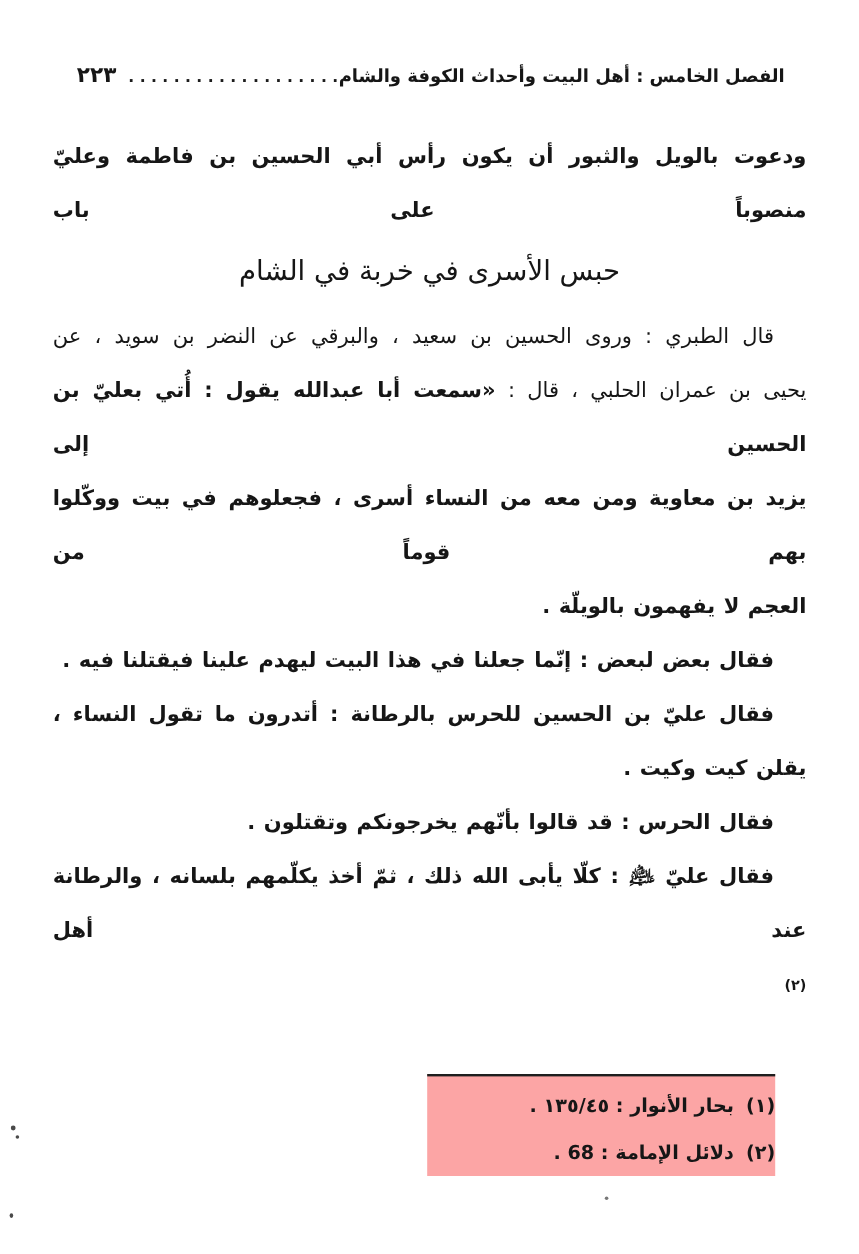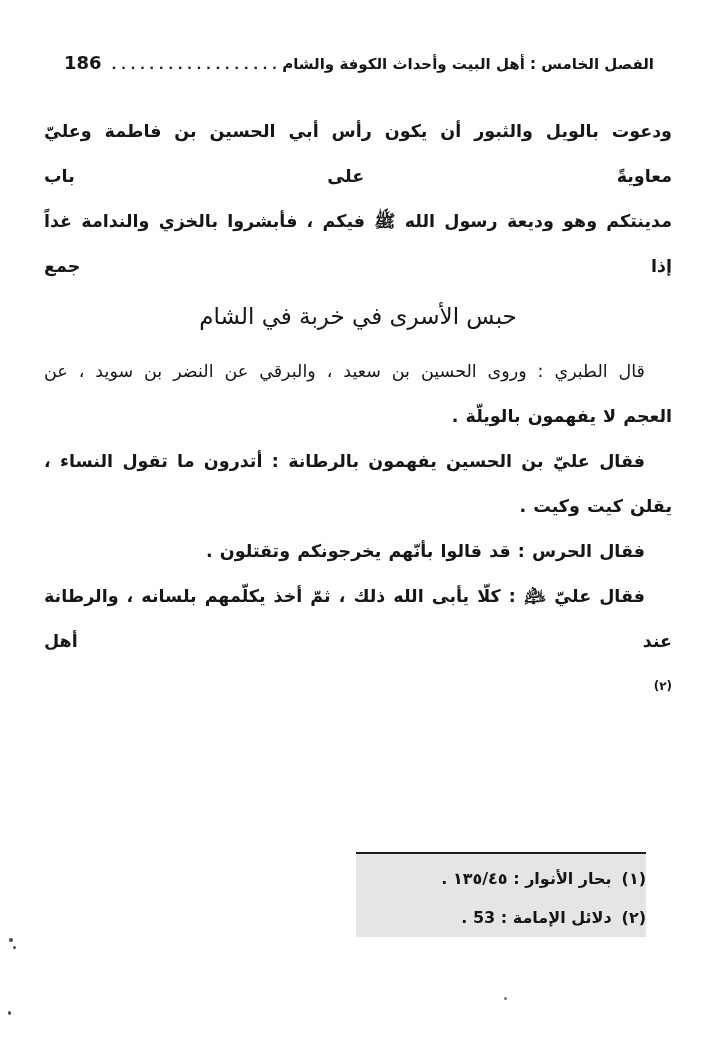--- a/index.html
+++ b/index.html
@@ -72,24 +72,24 @@
   }
   .fn-ref {
     font-size: 12px;
     font-weight: bold;
     vertical-align: 7px;
     letter-spacing: 0;
   }
   
   .footnotes {
     position: absolute;
-    top: 852px;
+    top: 895px;
     right: 70px;
     width: 290px;
-    background: #e5e5e5;
+    background: #fca5a5;
   }
   .fn-rule {
     border-top: 2px solid #1e1e1e;
     height: 0;
     margin-bottom: 5px;
   }
   .footnote {
     font-size: 16px;
     font-weight: bold;
     line-height: 39px;
@@ -109,60 +109,64 @@
   .speck.s4 { left: 504px; top: 997px; width: 3px; height: 3px; background: #777; }
 </style>
 </head>
 <body>
 
 <div class="page">
 
   <div class="header">
     <span class="chapter-title">الفصل الخامس : أهل البيت وأحداث الكوفة والشام</span>
     <span class="leader">..........................</span>
-    <span class="page-number">186</span>
+    <span class="page-number">٢٢٣</span>
   </div>
 
   <div class="body-text">
 
     <div class="para bold">
-      <div class="line">ودعوت بالويل والثبور أن يكون رأس أبي الحسين بن فاطمة وعليّ معاويةً على باب</div>
-      <div class="line">مدينتكم وهو وديعة رسول الله ﷺ فيكم ، فأبشروا بالخزي والندامة غداً إذا جمع</div>
+      <div class="line">ودعوت بالويل والثبور أن يكون رأس أبي الحسين بن فاطمة وعليّ منصوباً على باب</div>
     </div>
 
     <h2 class="section-heading">حبس الأسرى في خربة في الشام</h2>
 
     <div class="para">
       <div class="line indent normal">قال الطبري : وروى الحسين بن سعيد ، والبرقي عن النضر بن سويد ، عن</div>
+      <div class="line"><span class="normal">يحيى بن عمران الحلبي ، قال : </span><span class="bold">«سمعت أبا عبدالله يقول : أُتي بعليّ بن الحسين إلى</span></div>
+      <div class="line bold">يزيد بن معاوية ومن معه من النساء أسرى ، فجعلوهم في بيت ووكّلوا بهم قوماً من</div>
       <div class="line end bold">العجم لا يفهمون بالويلّة .</div>
     </div>
 
+    <div class="para bold">
+      <div class="line end indent">فقال بعض لبعض : إنّما جعلنا في هذا البيت ليهدم علينا فيقتلنا فيه .</div>
+    </div>
 
     <div class="para bold">
-      <div class="line end indent">فقال عليّ بن الحسين يفهمون بالرطانة : أتدرون ما تقول النساء ، يقلن كيت وكيت .</div>
+      <div class="line end indent">فقال عليّ بن الحسين للحرس بالرطانة : أتدرون ما تقول النساء ، يقلن كيت وكيت .</div>
     </div>
 
     <div class="para bold">
       <div class="line end indent">فقال الحرس : قد قالوا بأنّهم يخرجونكم وتقتلون .</div>
     </div>
 
     <div class="para bold">
       <div class="line indent">فقال عليّ ﵇ : كلّا يأبى الله ذلك ، ثمّ أخذ يكلّمهم بلسانه ، والرطانة عند أهل</div>
       <div class="line end"><sup class="fn-ref">(٢)</sup></div>
     </div>
 
   </div>
 
   <div class="footnotes">
     <div class="fn-rule"></div>
     <div class="footnote">
       <span class="fn-marker">(١)</span><span class="fn-text">بحار الأنوار : ١٣٥/٤٥ .</span>
     </div>
     <div class="footnote">
-      <span class="fn-marker">(٢)</span><span class="fn-text">دلائل الإمامة : 53 .</span>
+      <span class="fn-marker">(٢)</span><span class="fn-text">دلائل الإمامة : 68 .</span>
     </div>
   </div>
 
   <div class="speck s1"></div>
   <div class="speck s2"></div>
   <div class="speck s3"></div>
   <div class="speck s4"></div>
 
 </div>
 

